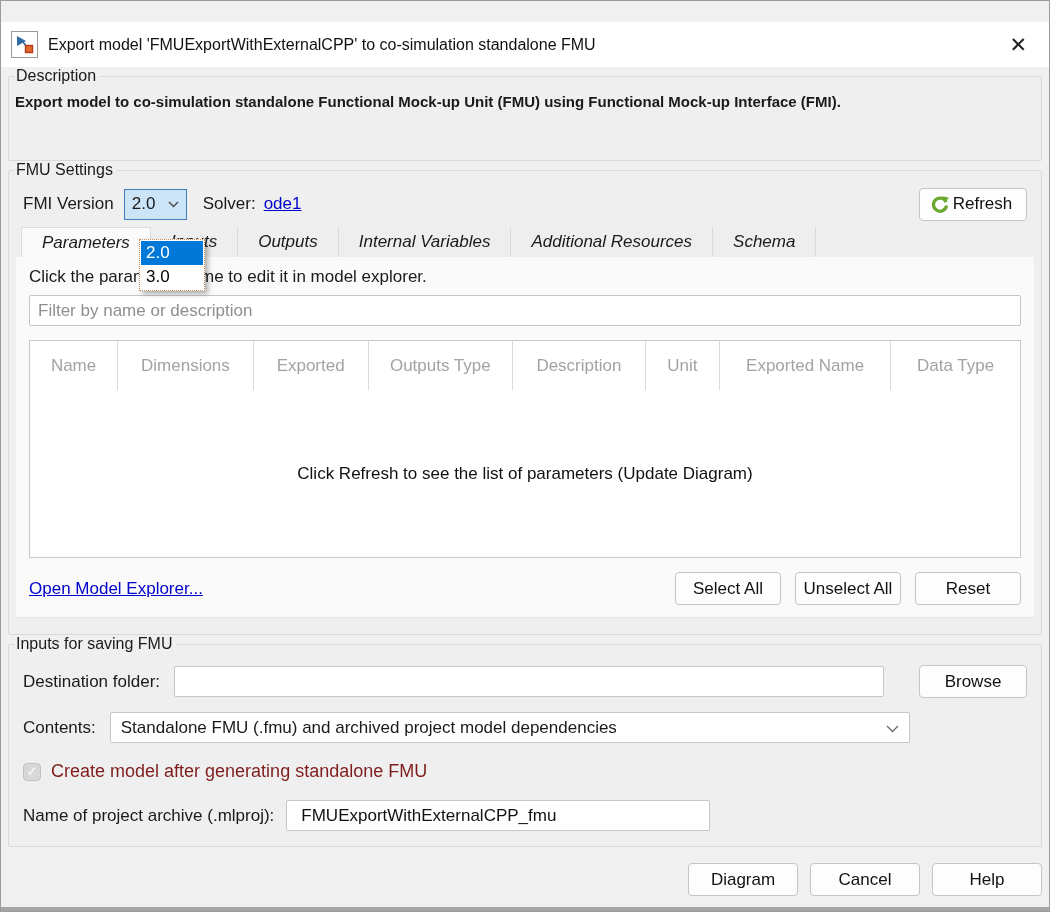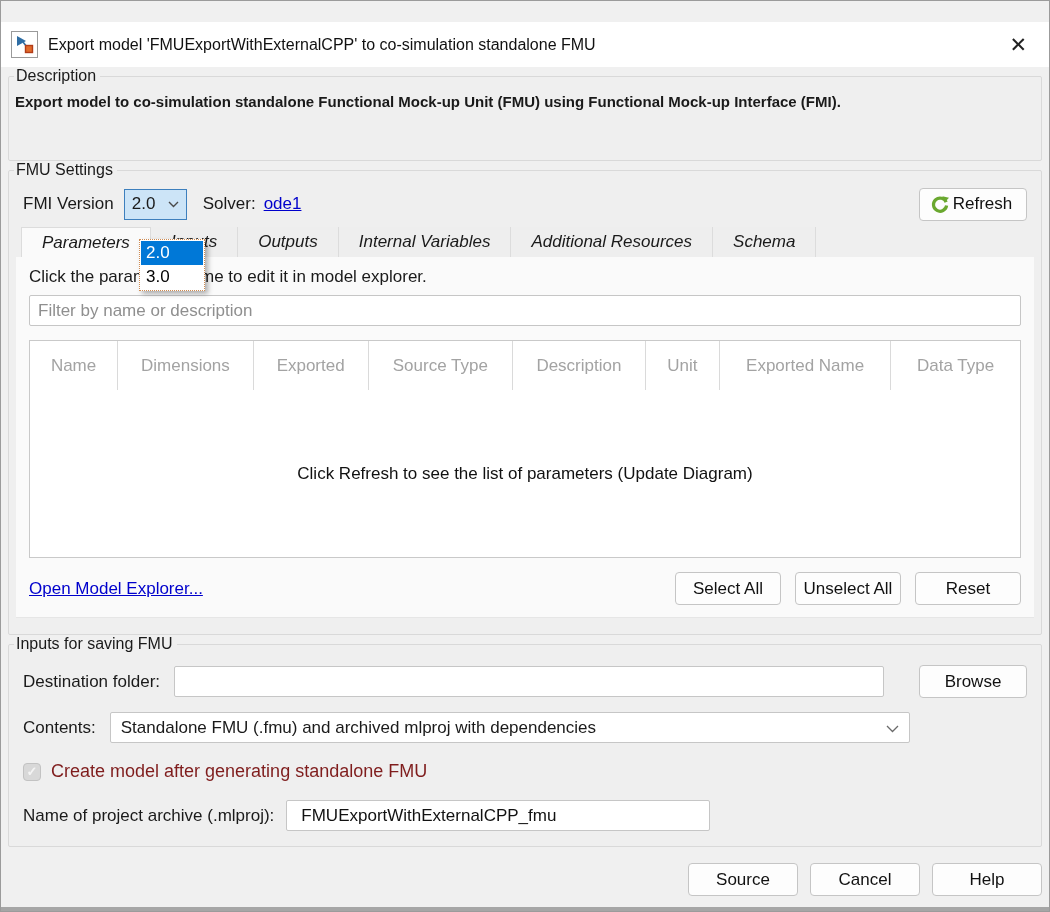--- a/index.html
+++ b/index.html
@@ -280,21 +280,21 @@
     </div>
 
     <div class="tab-panel">
       <div class="hint">Click the parameter name to edit it in model explorer.</div>
       <input class="filter-input" placeholder="Filter by name or description" style="">
       <div class="param-table">
         <div class="thead">
           <div class="th" style="width:8.9%">Name</div>
           <div class="th" style="width:13.7%">Dimensions</div>
           <div class="th" style="width:11.6%">Exported</div>
-          <div class="th" style="width:14.6%">Source Type</div>
+          <div class="th" style="width:14.6%">Outputs Type</div>
           <div class="th" style="width:13.4%">Description</div>
           <div class="th" style="width:7.5%">Unit</div>
           <div class="th" style="width:17.3%">Exported Name</div>
           <div class="th" style="width:13.0%">Data Type</div>
         </div>
         <div class="tbody">Click Refresh to see the list of parameters (Update Diagram)</div>
       </div>
       <div class="panel-footer">
         <a class="link">Open Model Explorer...</a>
         <div class="btns">
@@ -316,40 +316,40 @@
 
     <div class="opt-row row-dest">
       <span class="lbl">Destination folder:</span>
       <input class="text-input dest-input" value="" style="">
       <button class="btn browse-btn">Browse</button>
     </div>
 
     <div class="opt-row row-contents">
       <span class="lbl">Contents:</span>
       <div class="select-box">
-        <span>Standalone FMU (.fmu) and archived mlproj with dependencies</span>
+        <span>Standalone FMU (.fmu) and archived project model dependencies</span>
         <span class="chev">
           <svg width="13" height="8" viewBox="0 0 13 8">
               <path d="M1 1 L6.5 6.5 L12 1" stroke="#6a6a6a" stroke-width="1.3" fill="none"></path>
             </svg>
         </span>
       </div>
     </div>
 
     <div class="opt-row row-check">
       <span class="checkbox">✓</span>
       <span class="check-lbl">Create model after generating standalone FMU</span>
     </div>
 
     <div class="opt-row row-archive">
       <span class="lbl">Name of project archive (.mlproj):</span>
       <input class="text-input archive-input" value="FMUExportWithExternalCPP_fmu" style="">
     </div>
   </fieldset>
 
   <div class="footer">
-    <button class="btn">Source</button>
+    <button class="btn">Diagram</button>
     <button class="btn">Cancel</button>
     <button class="btn">Help</button>
   </div>
 
   <div class="bottom-edge"></div>
 </div>
 
 </body></html>

